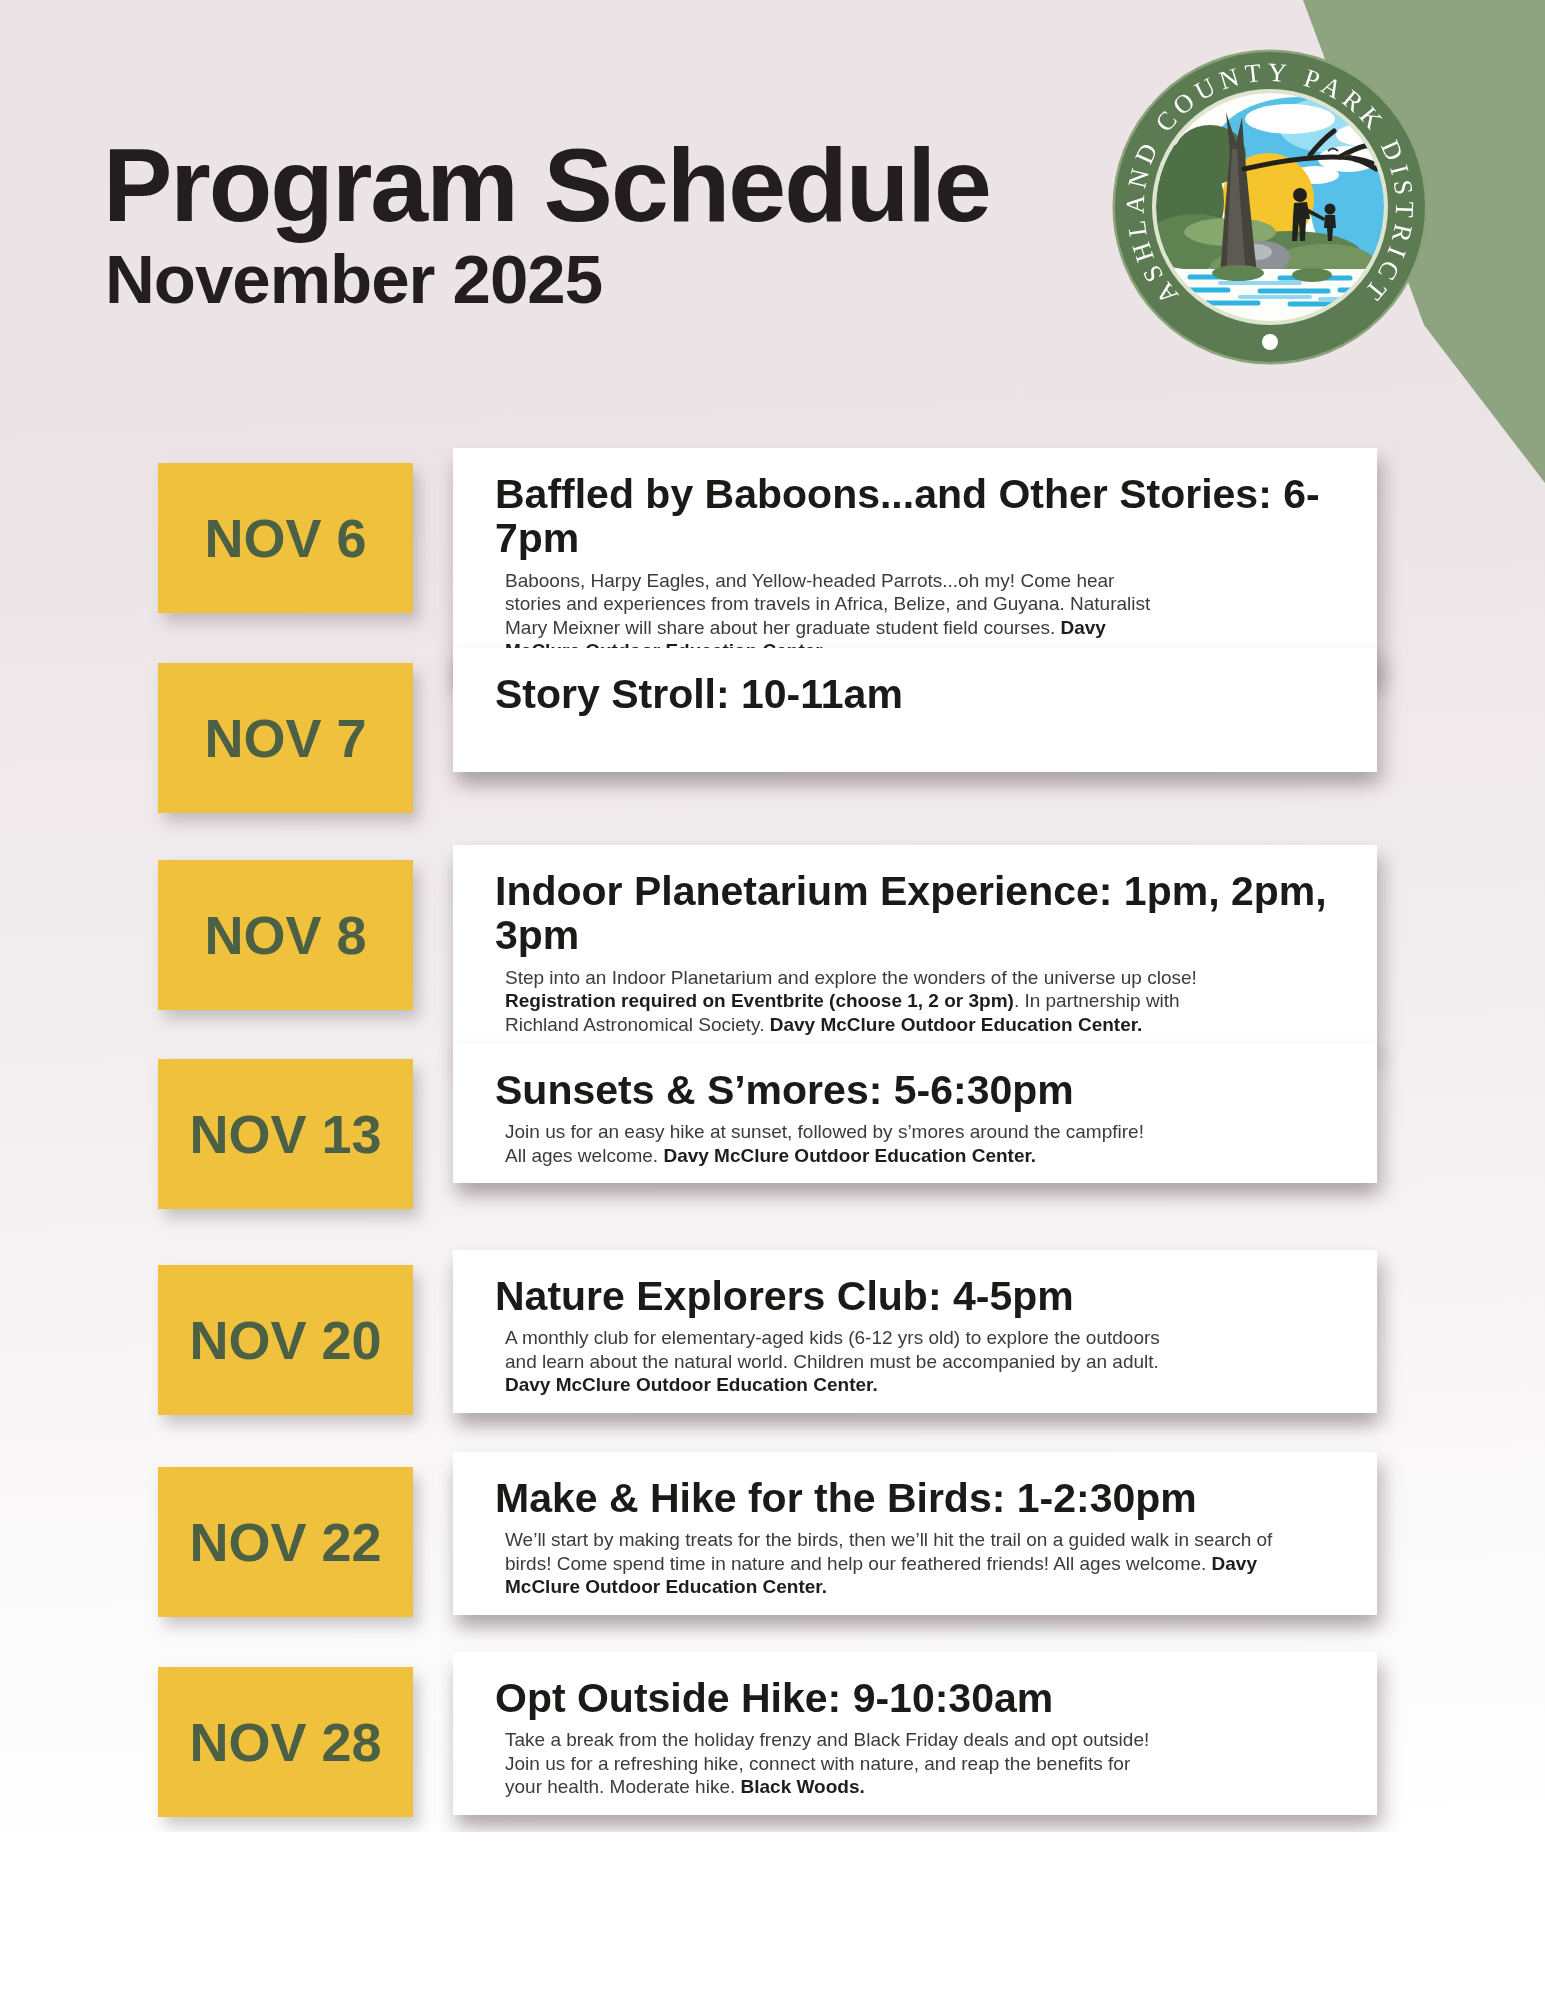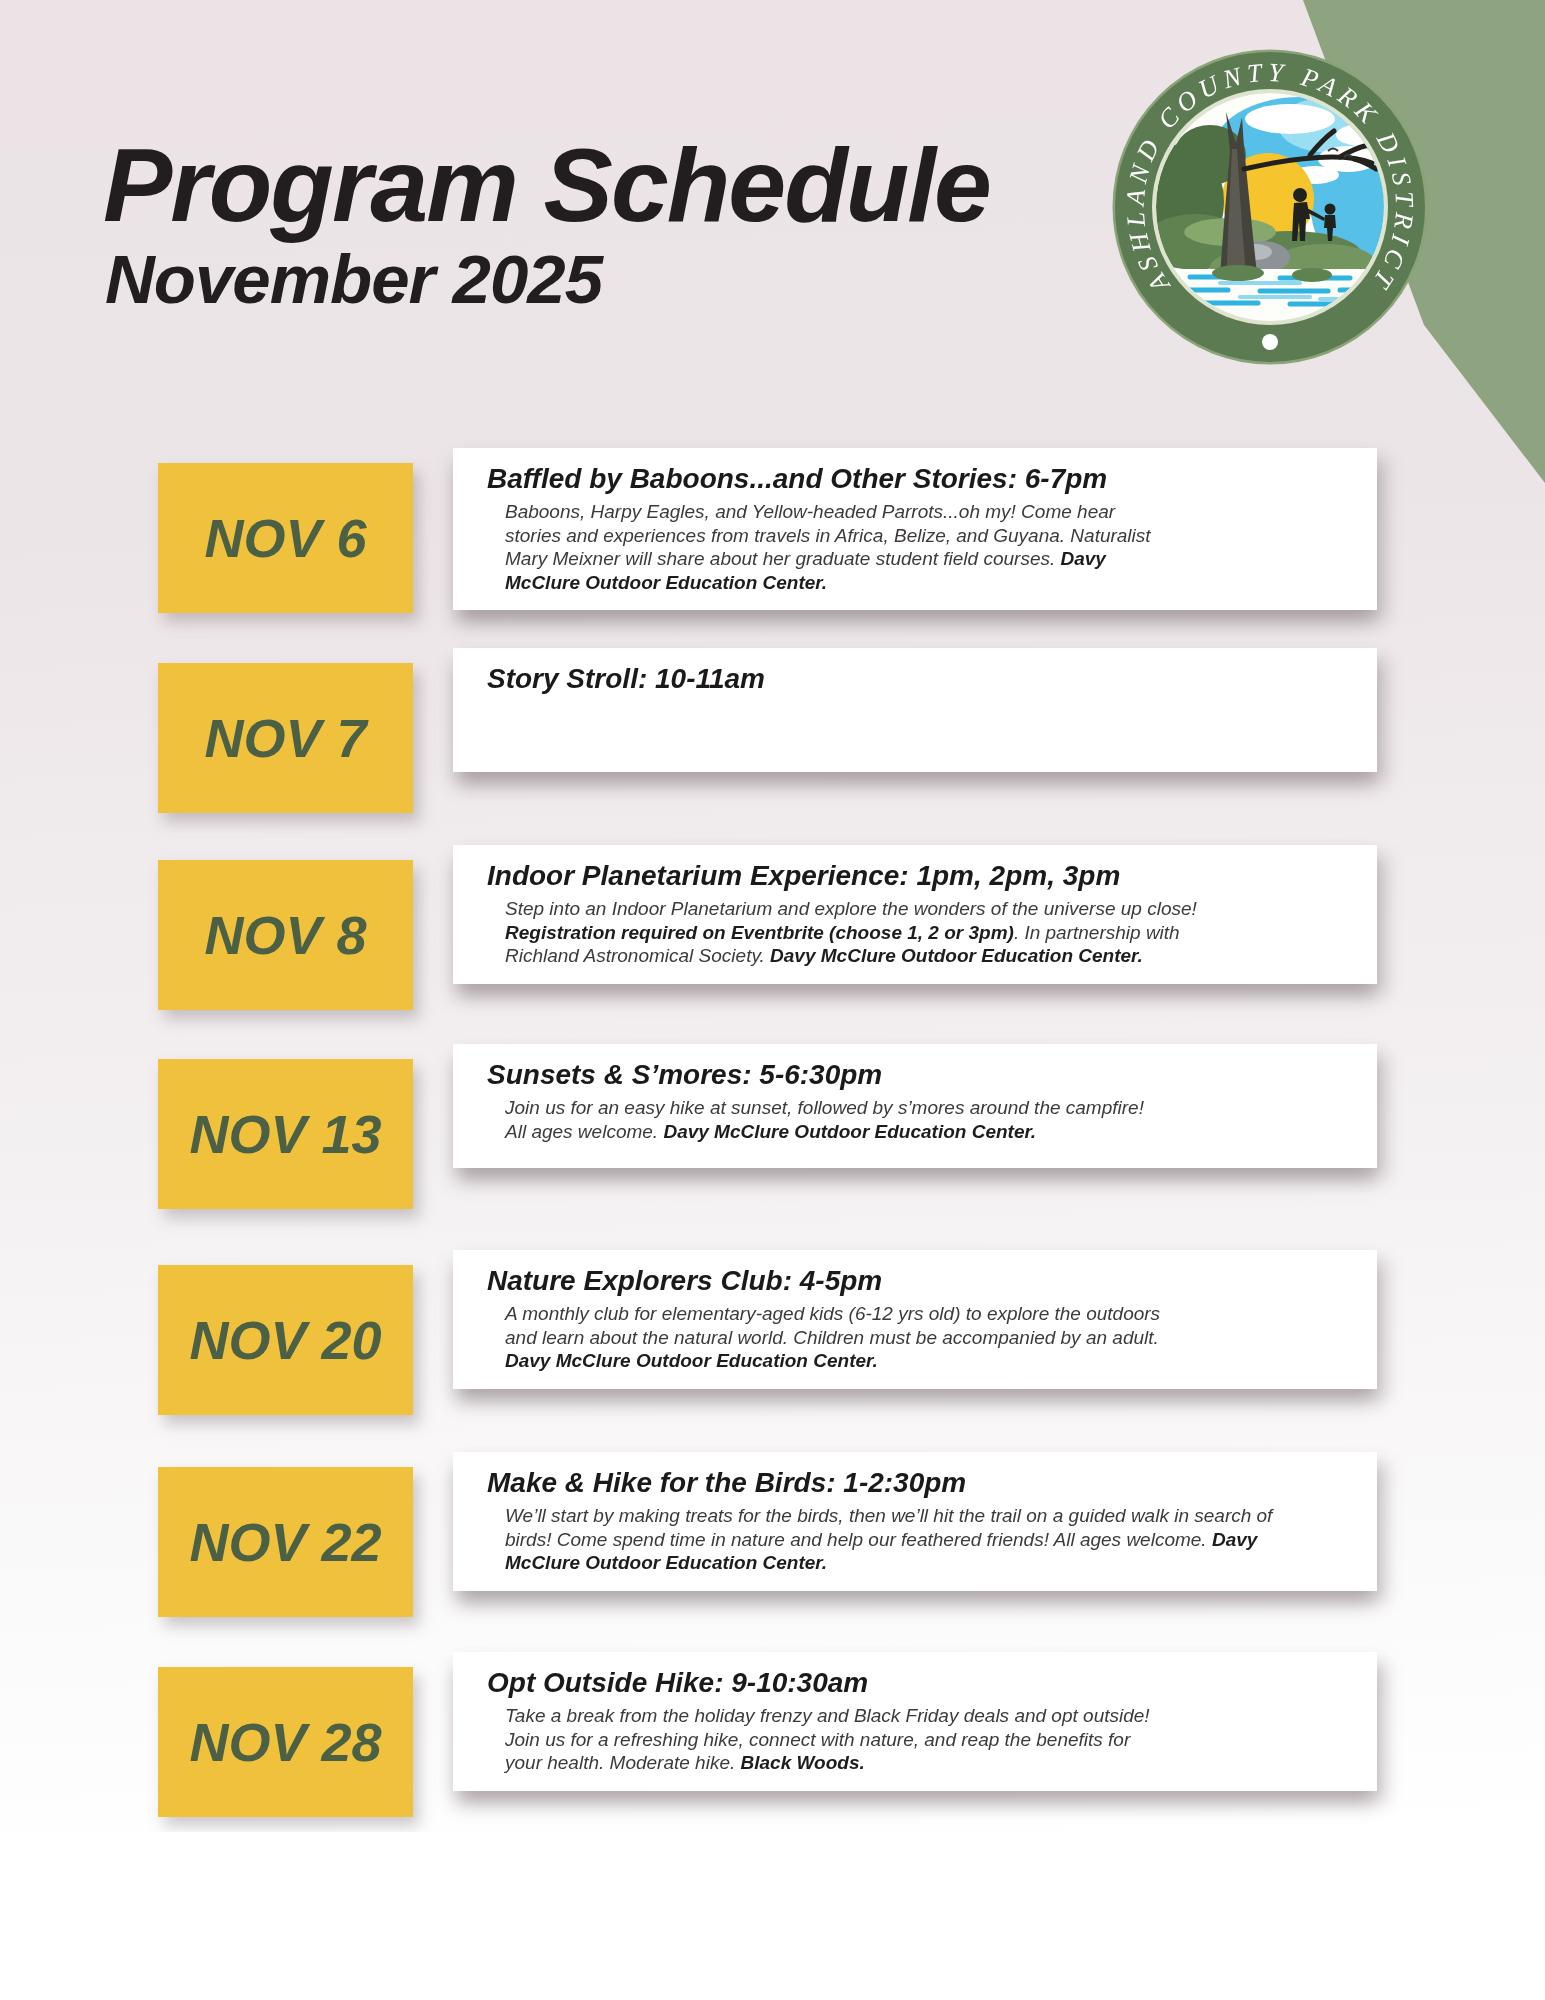--- a/index.html
+++ b/index.html
@@ -1,38 +1,38 @@
 <!DOCTYPE html>
 <html><head>
 <meta charset="utf-8">
 <style>
   html,body{margin:0;padding:0;}
   body{width:1545px;height:2000px;font-family:"Liberation Sans","DejaVu Sans",sans-serif;}
   .page{position:relative;width:1545px;height:1832px;overflow:hidden;
-        background:linear-gradient(178deg,#ebe3e5 0%,#ece5e7 28%,#f2eeef 55%,#fbfafa 85%,#ffffff 100%);font-style:italic;}
+        background:linear-gradient(178deg,#ebe3e5 0%,#ece5e7 28%,#f2eeef 55%,#fbfafa 85%,#ffffff 100%);}
   
   .band{position:absolute;top:0;right:0;width:400px;height:500px;
         clip-path:polygon(158px 0px,400px 0px,400px 483px,279px 325px);
         background:#8ea37f;}
   
   .header{position:absolute;left:103px;top:128px;color:#221e1f;}
   .header h1{margin:0;font-size:104px;line-height:1.1;font-weight:700;letter-spacing:-2px;}
   .header h2{margin:2px 0 0 2px;font-size:69px;line-height:1.05;font-weight:700;letter-spacing:-1px;}
   
   .logo{position:absolute;left:1110px;top:47px;width:320px;height:320px;}
   
   .row{position:absolute;left:158px;display:flex;align-items:flex-start;}
   .datebox{width:255px;height:150px;background:#f0c13d;flex:0 0 auto;
            display:flex;align-items:center;justify-content:center;
            box-shadow:6px 9px 14px rgba(116,102,108,.35);margin-top:15px;}
   .date{font-size:54px;font-weight:700;color:#4b6044;letter-spacing:0px;}
   .card{margin-left:40px;width:924px;box-sizing:border-box;background:#ffffff;
         min-height:124px;padding:16px 20px 16px 34px;
         box-shadow:0 14px 18px -2px rgba(118,104,110,.45),10px 10px 16px rgba(118,104,110,.22);}
-  .etitle{margin:0;font-size:28px;line-height:1.08;font-weight:700;color:#1c1919;}
+  .etitle{margin:8px;font-size:41px;line-height:1.08;font-weight:700;color:#1c1919;}
   .ebody{margin:6px 0 0 18px;font-size:19px;line-height:23.5px;color:#3e3a3b;}
   .ebody b{color:#1f1c1d;}
   
   .fitem{position:absolute;top:1906px;height:44px;display:flex;align-items:center;gap:14px;color:#2b2728;}
   .fitem span{font-size:22px;letter-spacing:.2px;}
   .ficon{width:36px;height:36px;flex:0 0 auto;}
 </style>
 </head>
 <body>
 

